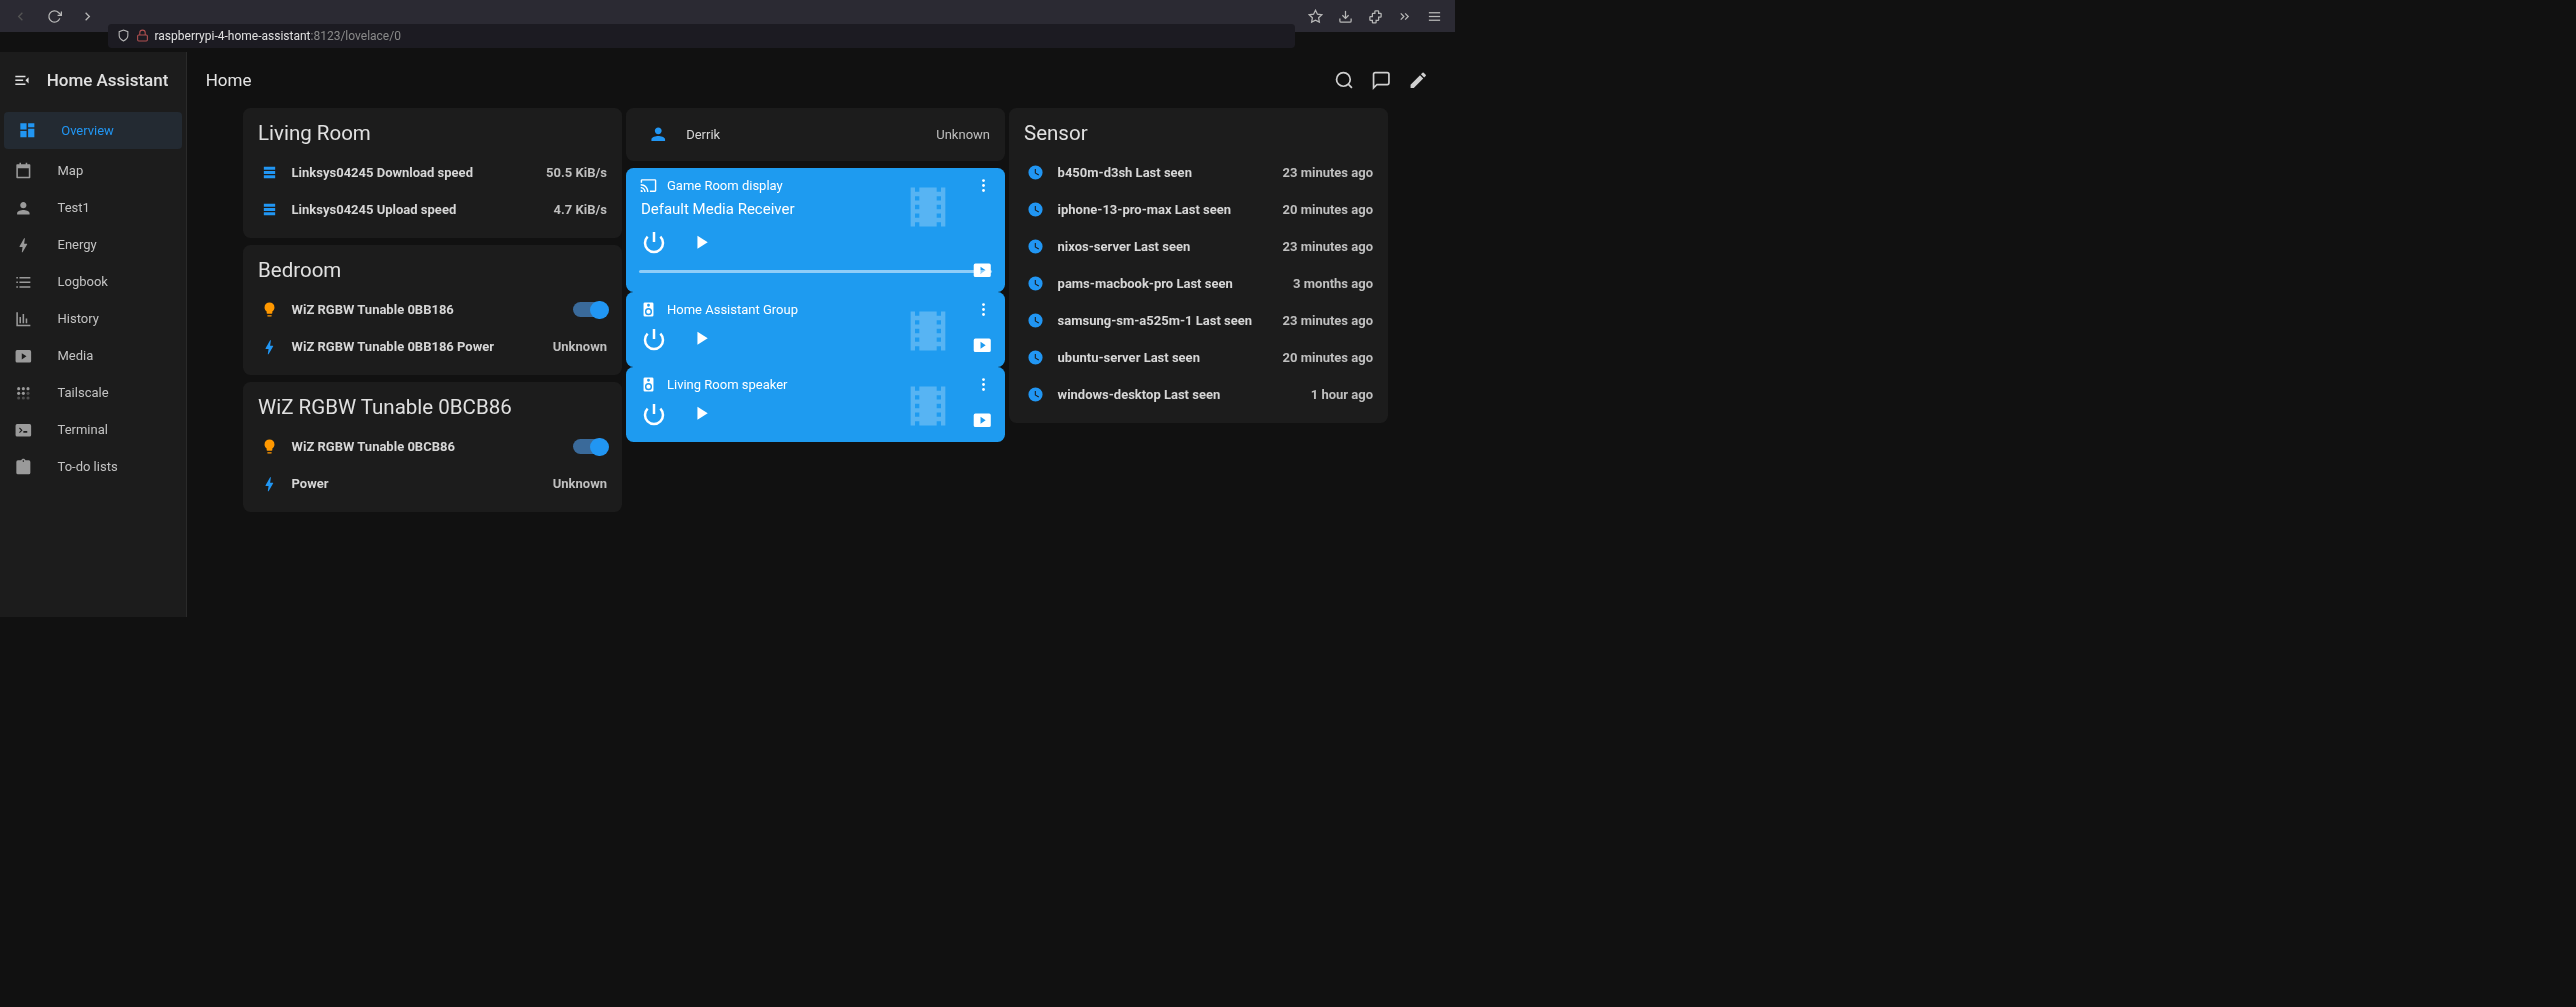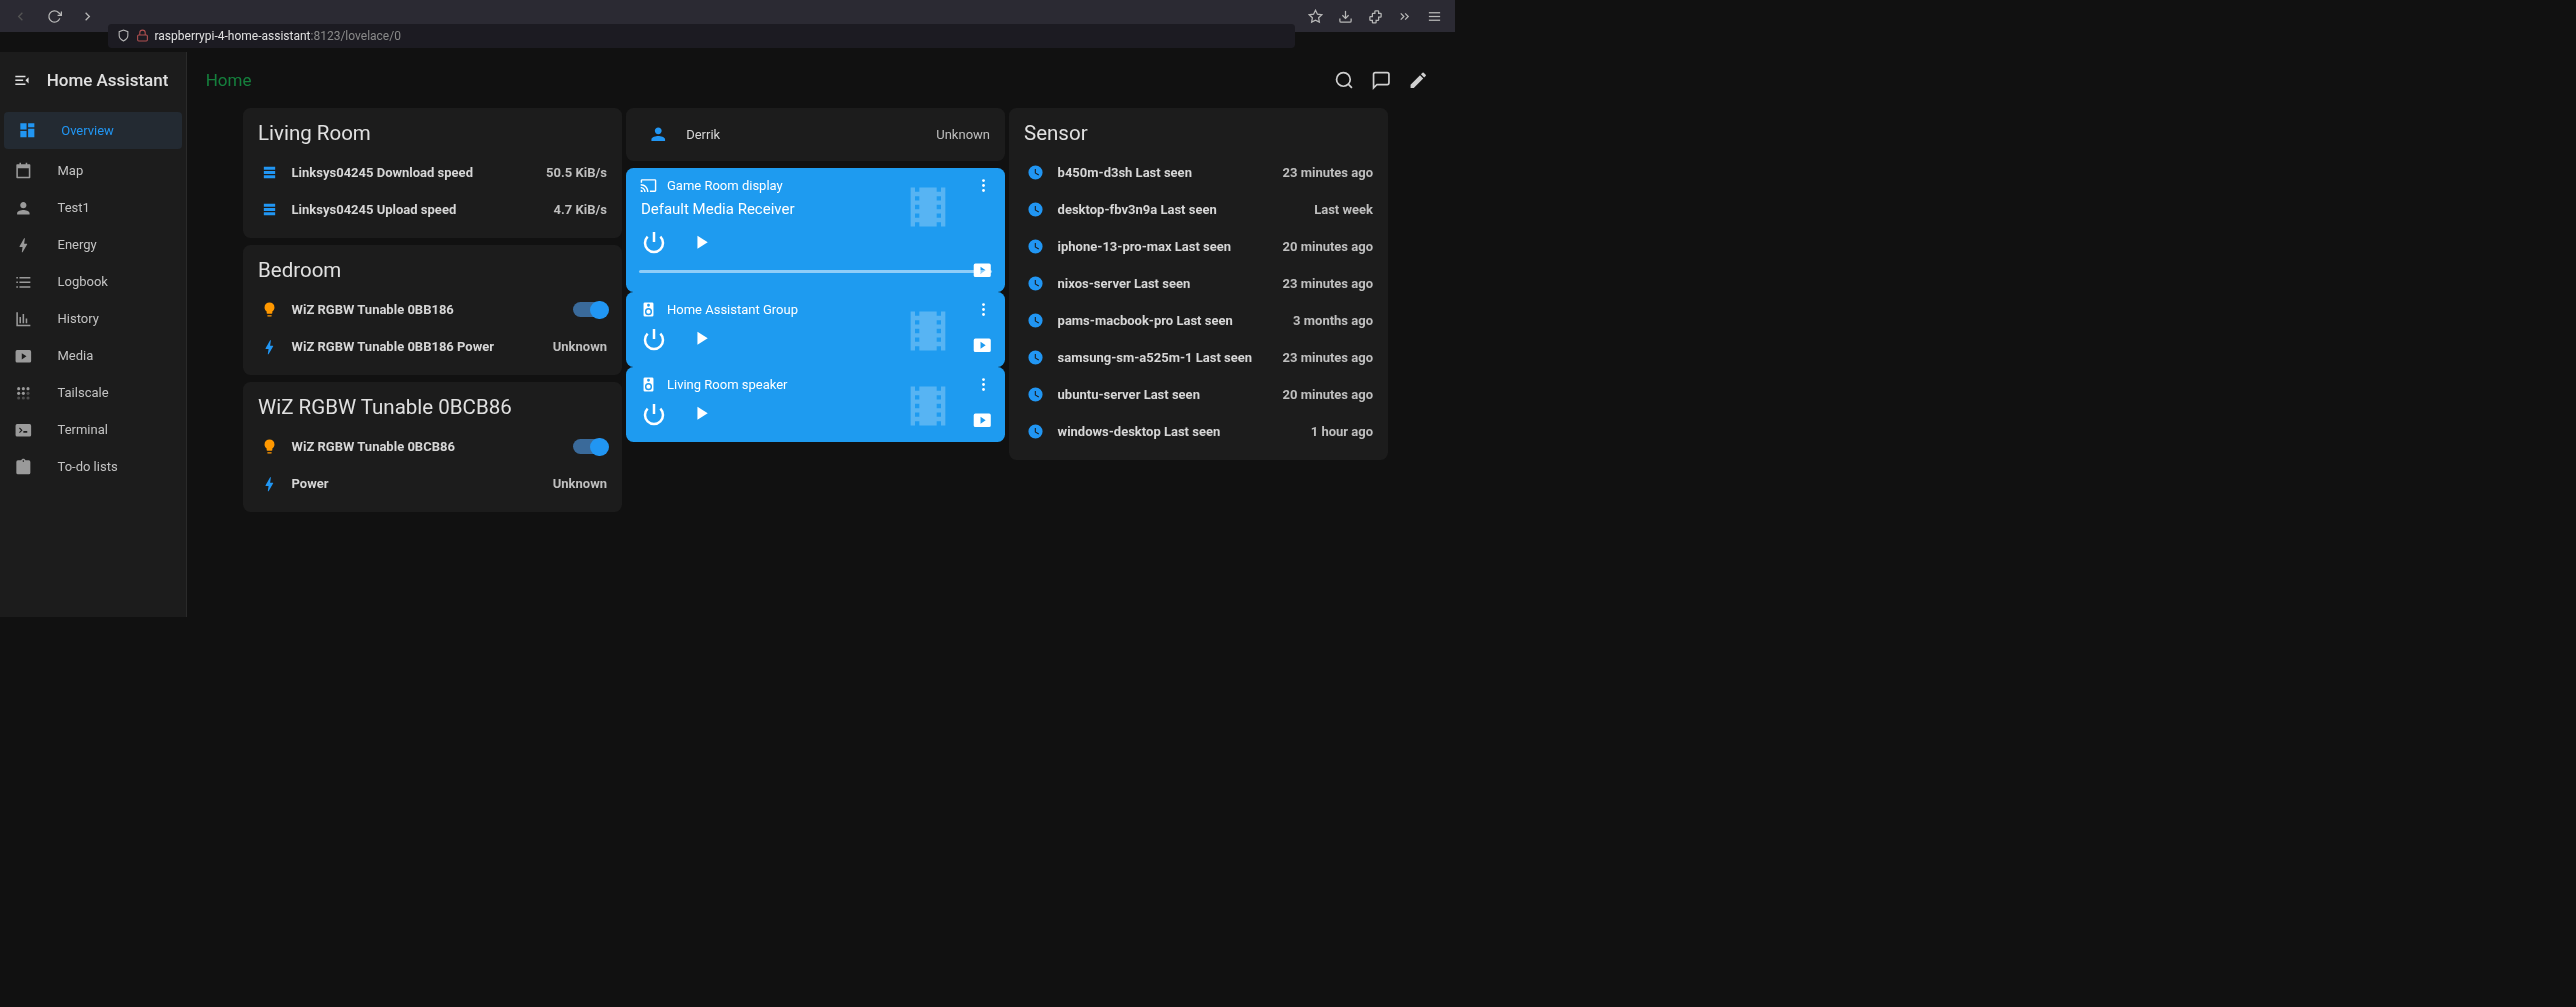--- a/index.html
+++ b/index.html
@@ -98,21 +98,21 @@
   flex: 1;
   display: flex;
   flex-direction: column;
   background: #111111;
 }
 .topbar {
   height: 56px;
   display: flex;
   align-items: center;
   padding: 0 18.7px;
-  color: #15803d;
+  color: #e5e5e5;
 }
 .topbar-title { font-size: 17px; font-weight: 400; }
 .topbar-spacer { flex: 1; }
 .topbar-icon {
   width: 37px;
   height: 37px;
   display: flex;
   align-items: center;
   justify-content: center;
   color: #d0d0d0;
@@ -656,29 +656,20 @@
                   </div>
                   <div class="row-label">b450m-d3sh Last seen</div>
                   <div class="row-value">23 minutes ago</div>
                 </div>
                 <div class="row">
                   <div class="row-icon">
                     <svg width="17" height="17" viewBox="0 0 24 24" fill="currentColor">
                       <path d="M12 2A10 10 0 0 0 2 12a10 10 0 0 0 10 10 10 10 0 0 0 10-10A10 10 0 0 0 12 2m4.2 14.2L11 13V7h1.5v5.2l4.5 2.7-.8 1.3z"></path>
                     </svg>
                   </div>
-                  <div class="row-label">desktop-fbv3n9a Last seen</div>
-                  <div class="row-value">Last week</div>
-                </div>
-                <div class="row">
-                  <div class="row-icon">
-                    <svg width="17" height="17" viewBox="0 0 24 24" fill="currentColor">
-                      <path d="M12 2A10 10 0 0 0 2 12a10 10 0 0 0 10 10 10 10 0 0 0 10-10A10 10 0 0 0 12 2m4.2 14.2L11 13V7h1.5v5.2l4.5 2.7-.8 1.3z"></path>
-                    </svg>
-                  </div>
                   <div class="row-label">iphone-13-pro-max Last seen</div>
                   <div class="row-value">20 minutes ago</div>
                 </div>
                 <div class="row">
                   <div class="row-icon">
                     <svg width="17" height="17" viewBox="0 0 24 24" fill="currentColor">
                       <path d="M12 2A10 10 0 0 0 2 12a10 10 0 0 0 10 10 10 10 0 0 0 10-10A10 10 0 0 0 12 2m4.2 14.2L11 13V7h1.5v5.2l4.5 2.7-.8 1.3z"></path>
                     </svg>
                   </div>
                   <div class="row-label">nixos-server Last seen</div>

